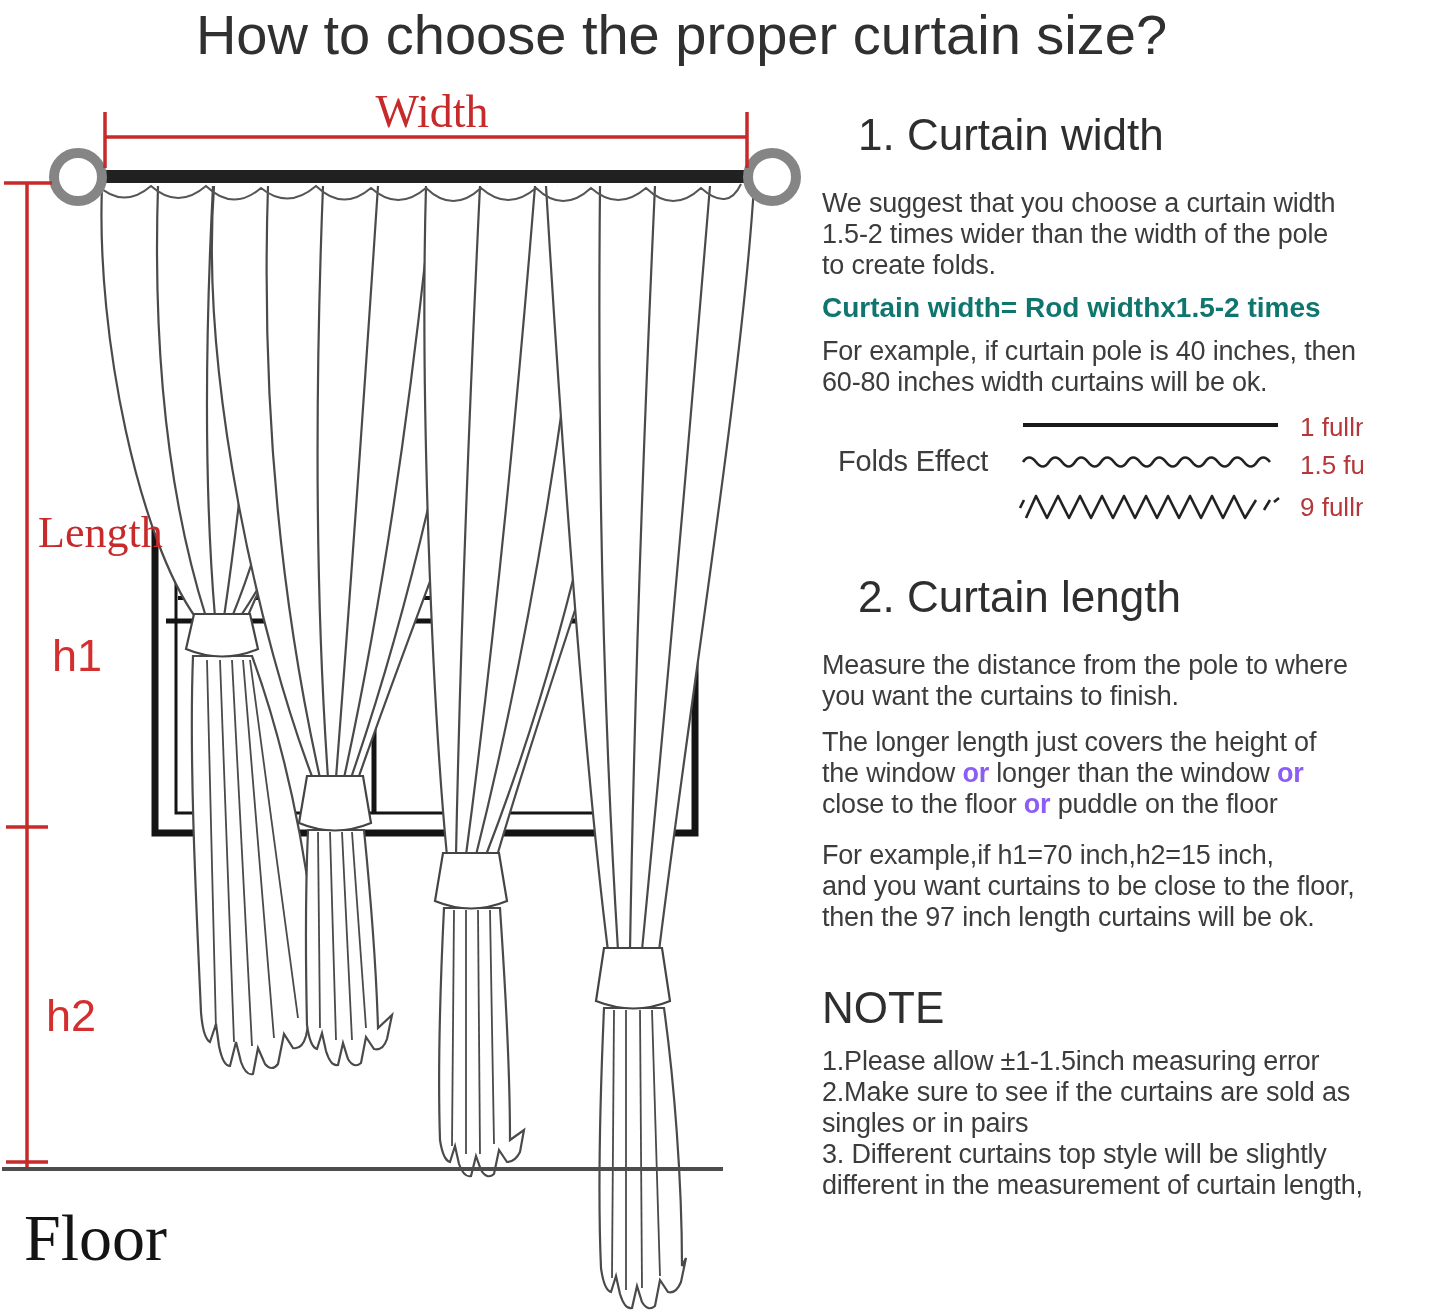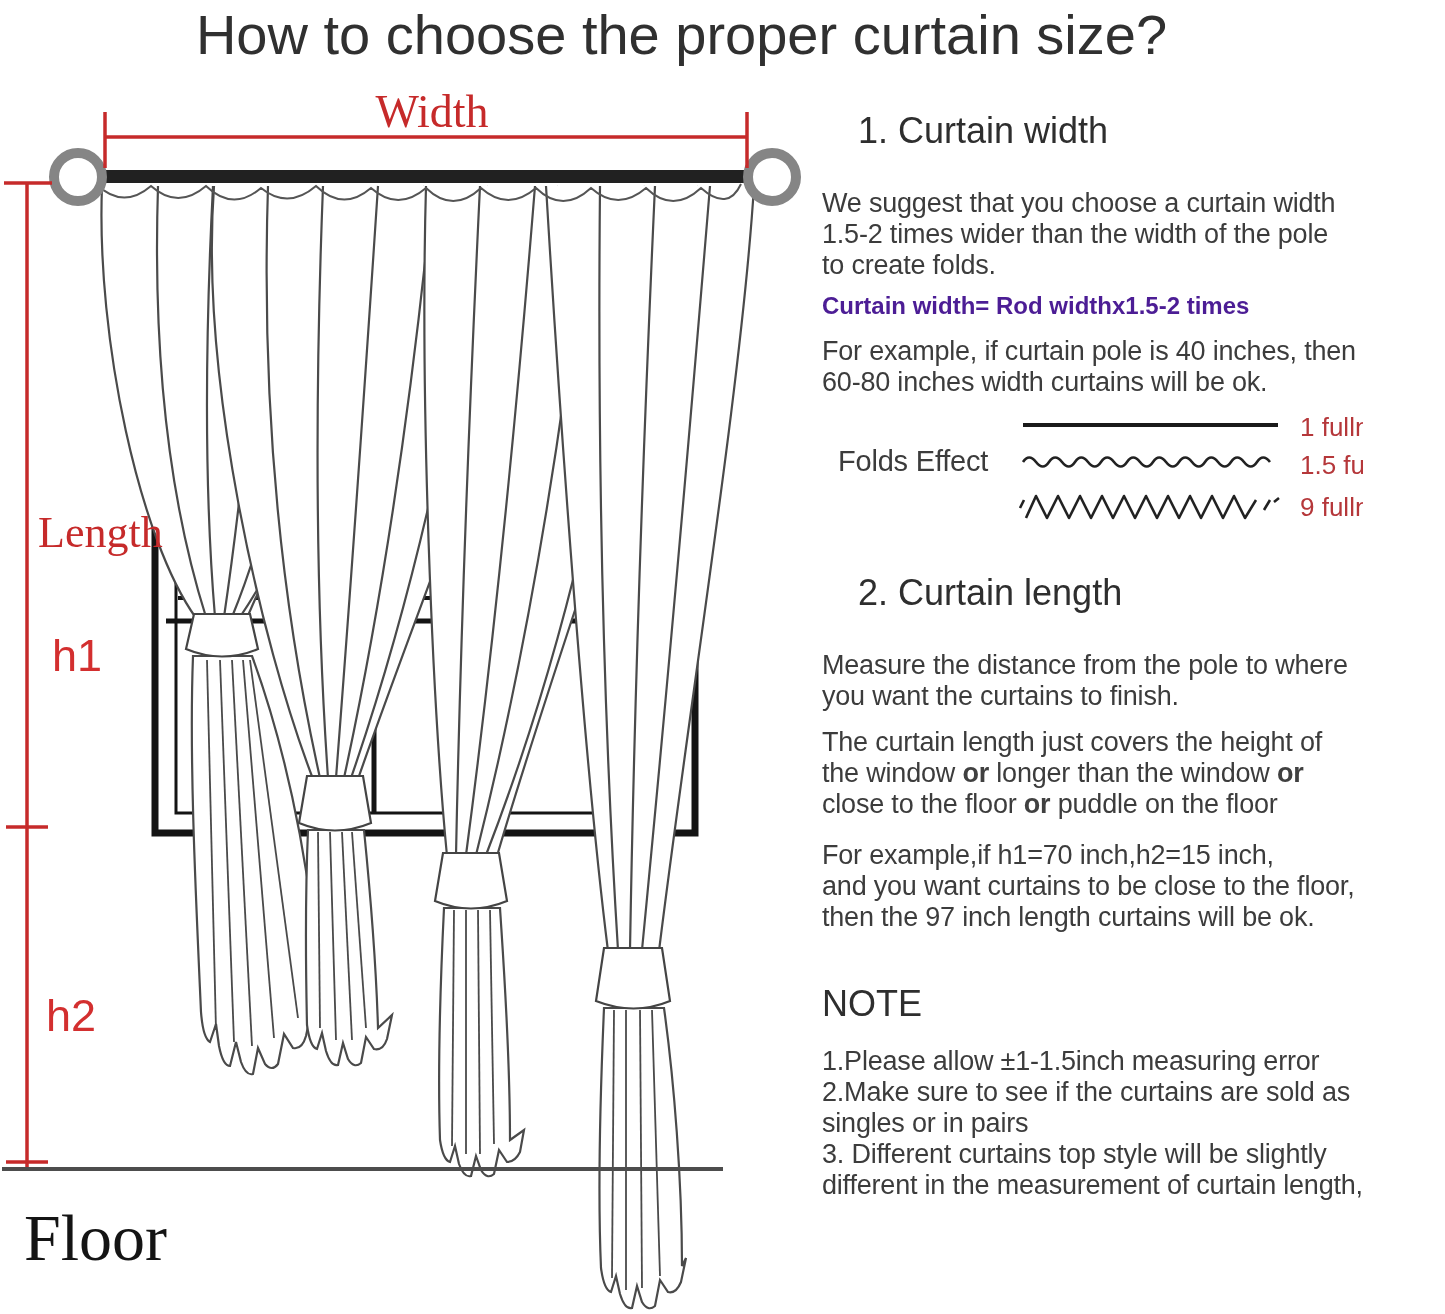--- a/index.html
+++ b/index.html
@@ -3,25 +3,25 @@
 <meta charset="utf-8">
 <style>
   html,body{margin:0;padding:0;background:#fff;}
   #page{position:relative;width:1363px;height:1314px;background:#ffffff;overflow:hidden;
         font-family:"Liberation Sans",sans-serif;color:#3c3c3c;}
   .abs{position:absolute;}
   #title{top:2px;left:0;width:100%;text-align:center;font-size:56px;font-weight:400;
          color:#303030;letter-spacing:0px;}
   
   #col{left:820px;top:0;width:625px;height:1314px;}
-  .h2x{font-size:36px;font-weight:400;color:#2e2e2e;}
+  .h2x{font-size:44px;font-weight:400;color:#2e2e2e;}
   .body{font-size:27px;line-height:31px;color:#3c3c3c;letter-spacing:-0.2px;}
   .line{white-space:pre;display:block;}
-  .b{font-weight:bold;color:#404040;}
-  .formula{font-size:24px;font-weight:bold;color:#4c1d95;white-space:pre;}
+  .b{font-weight:bold;color:#8b5cf6;}
+  .formula{font-size:28px;font-weight:bold;color:#0f766e;white-space:pre;}
   .red{color:#b5373a;}
   .fullness-label{font-size:26px;white-space:pre;}
   svg text{font-weight:400;}
 </style>
 </head>
 <body>
 
 <div id="page">
 
   <div id="title" class="abs">How to choose the proper curtain size?</div>
@@ -168,21 +168,21 @@
     </div>
 
     <div class="abs h2x" style="left:38px;top:572px">2. Curtain length</div>
 
     <div class="abs body" style="left:2px;top:650px">
       <span class="line">Measure the distance from the pole to where</span>
       <span class="line">you want the curtains to finish.</span>
     </div>
 
     <div class="abs body" style="left:2px;top:727px">
-      <span class="line">The curtain length just covers the height of</span>
+      <span class="line">The longer length just covers the height of</span>
       <span class="line"><span>the window </span><span class="b">or</span><span> longer than the window </span><span class="b">or</span></span>
       <span class="line"><span>close to the floor </span><span class="b">or</span><span> puddle on the floor</span></span>
     </div>
 
     <div class="abs body" style="left:2px;top:840px">
       <span class="line">For example,if h1=70 inch,h2=15 inch,</span>
       <span class="line">and you want curtains to be close to the floor,</span>
       <span class="line">then the 97 inch length curtains will be ok.</span>
     </div>
 

